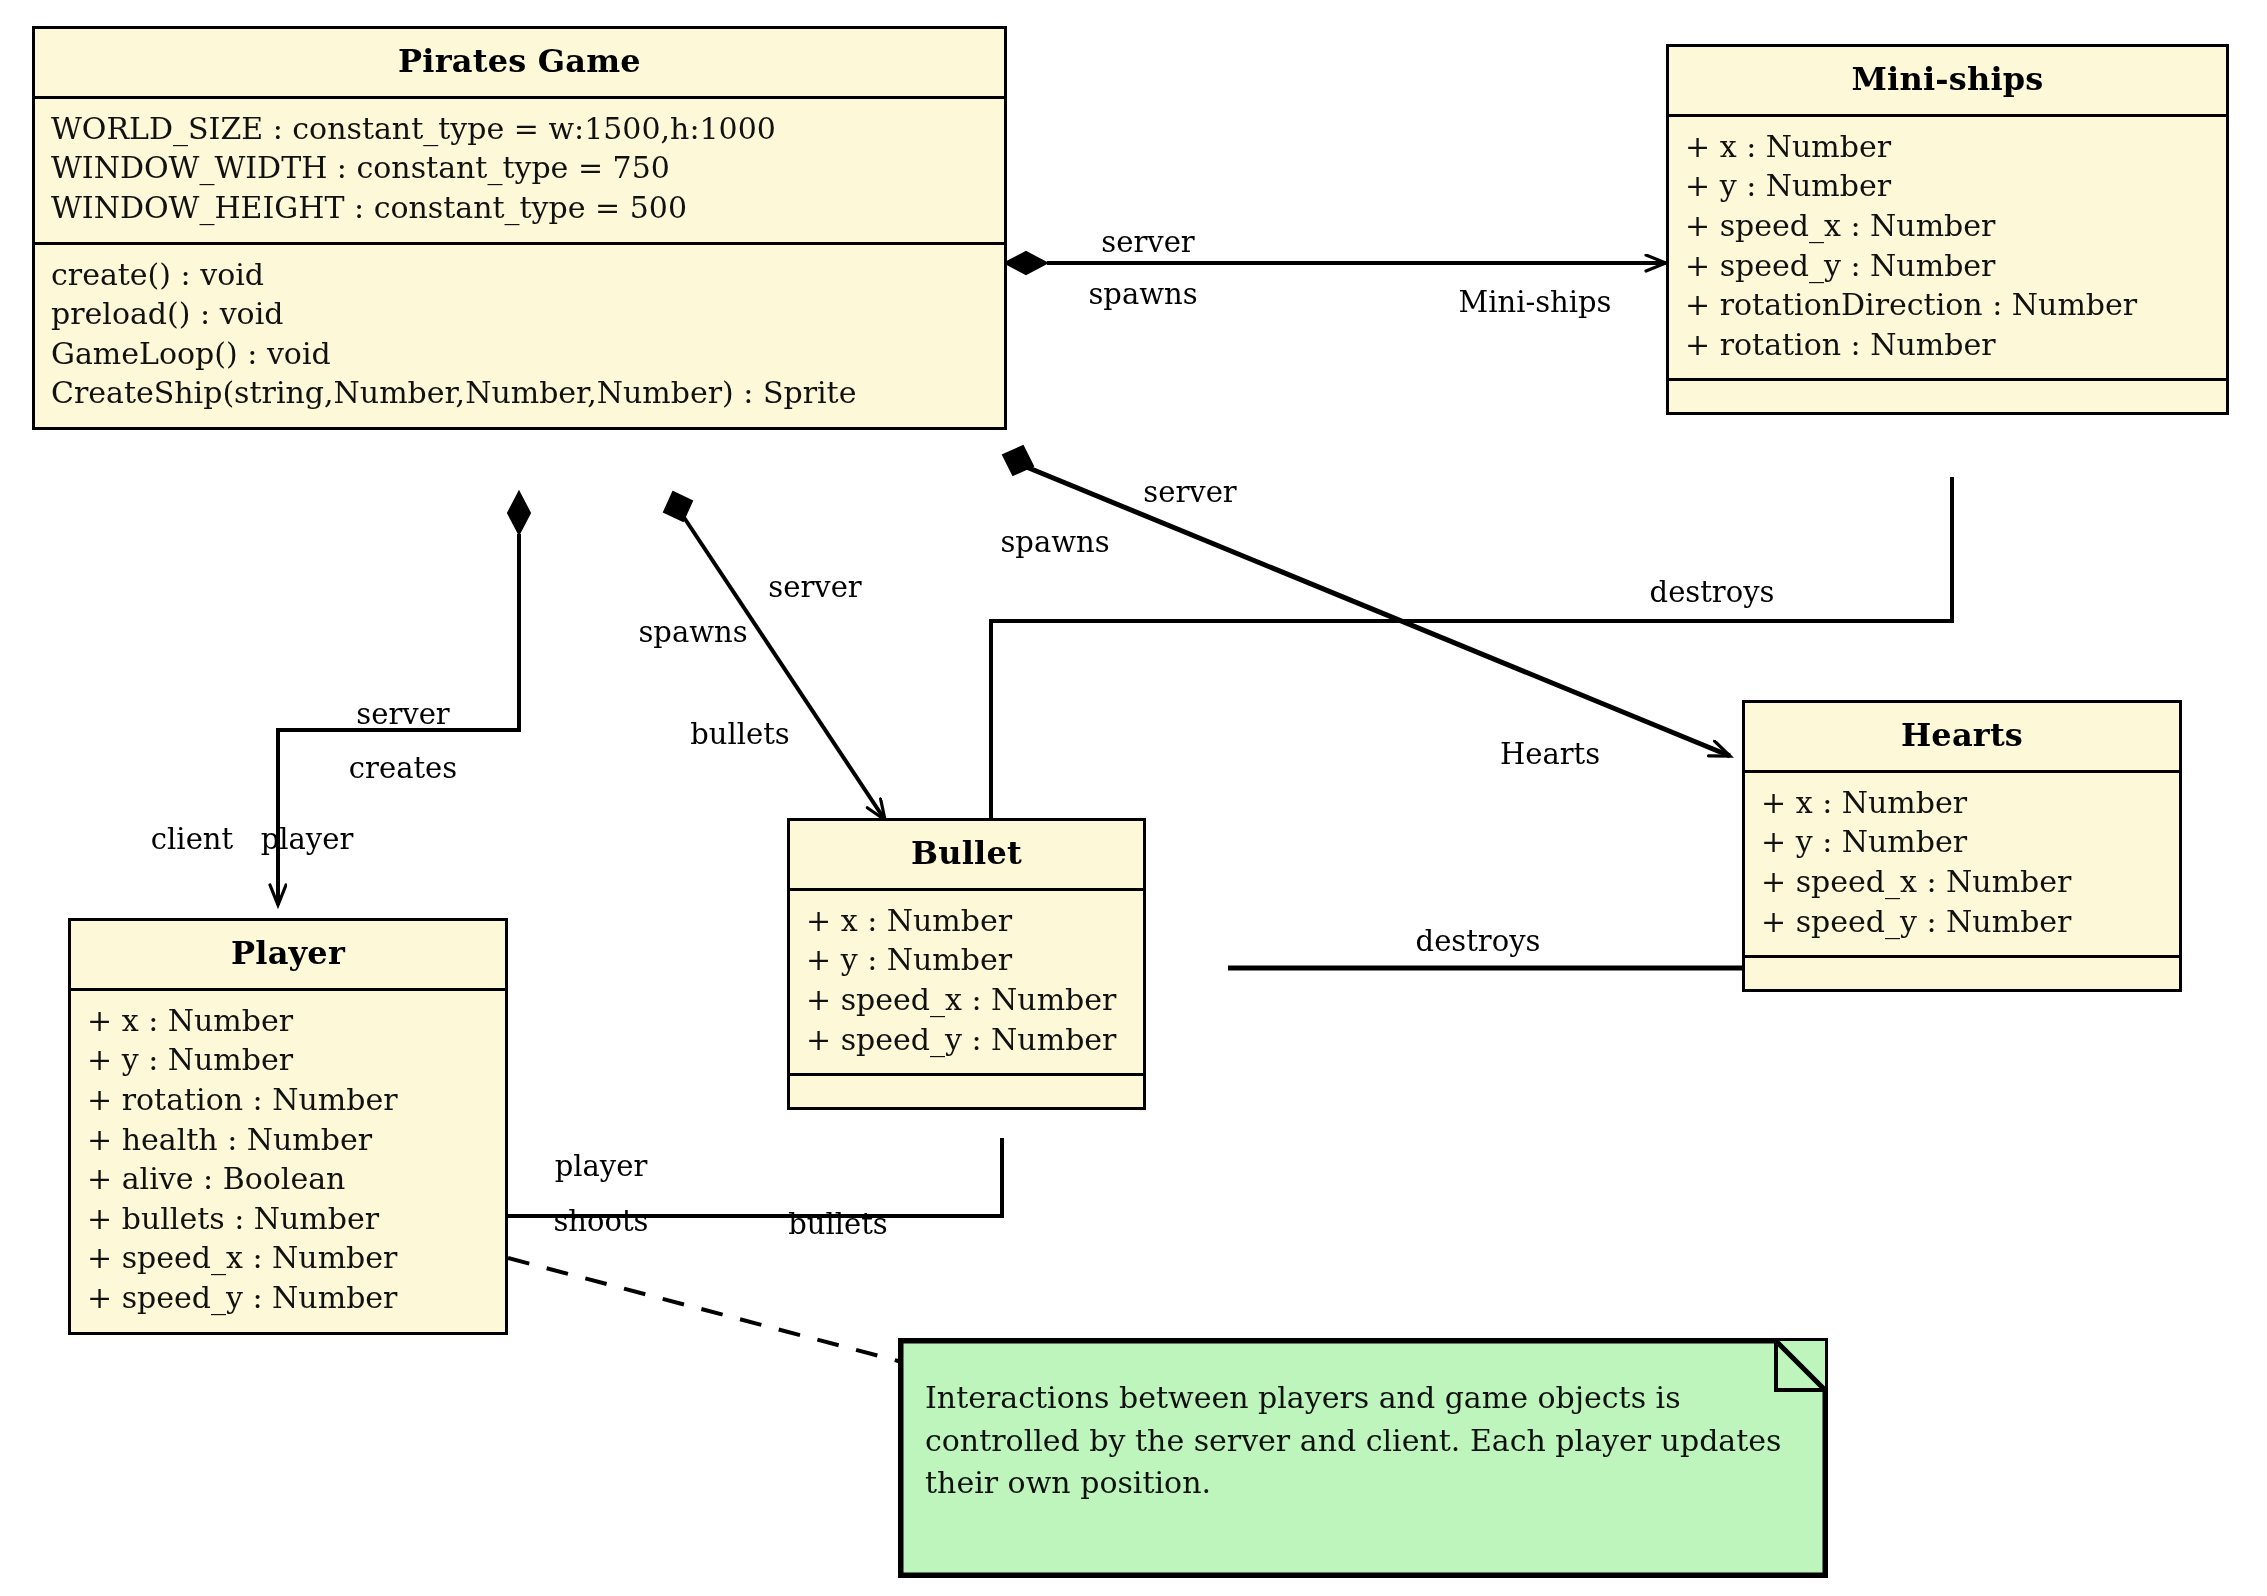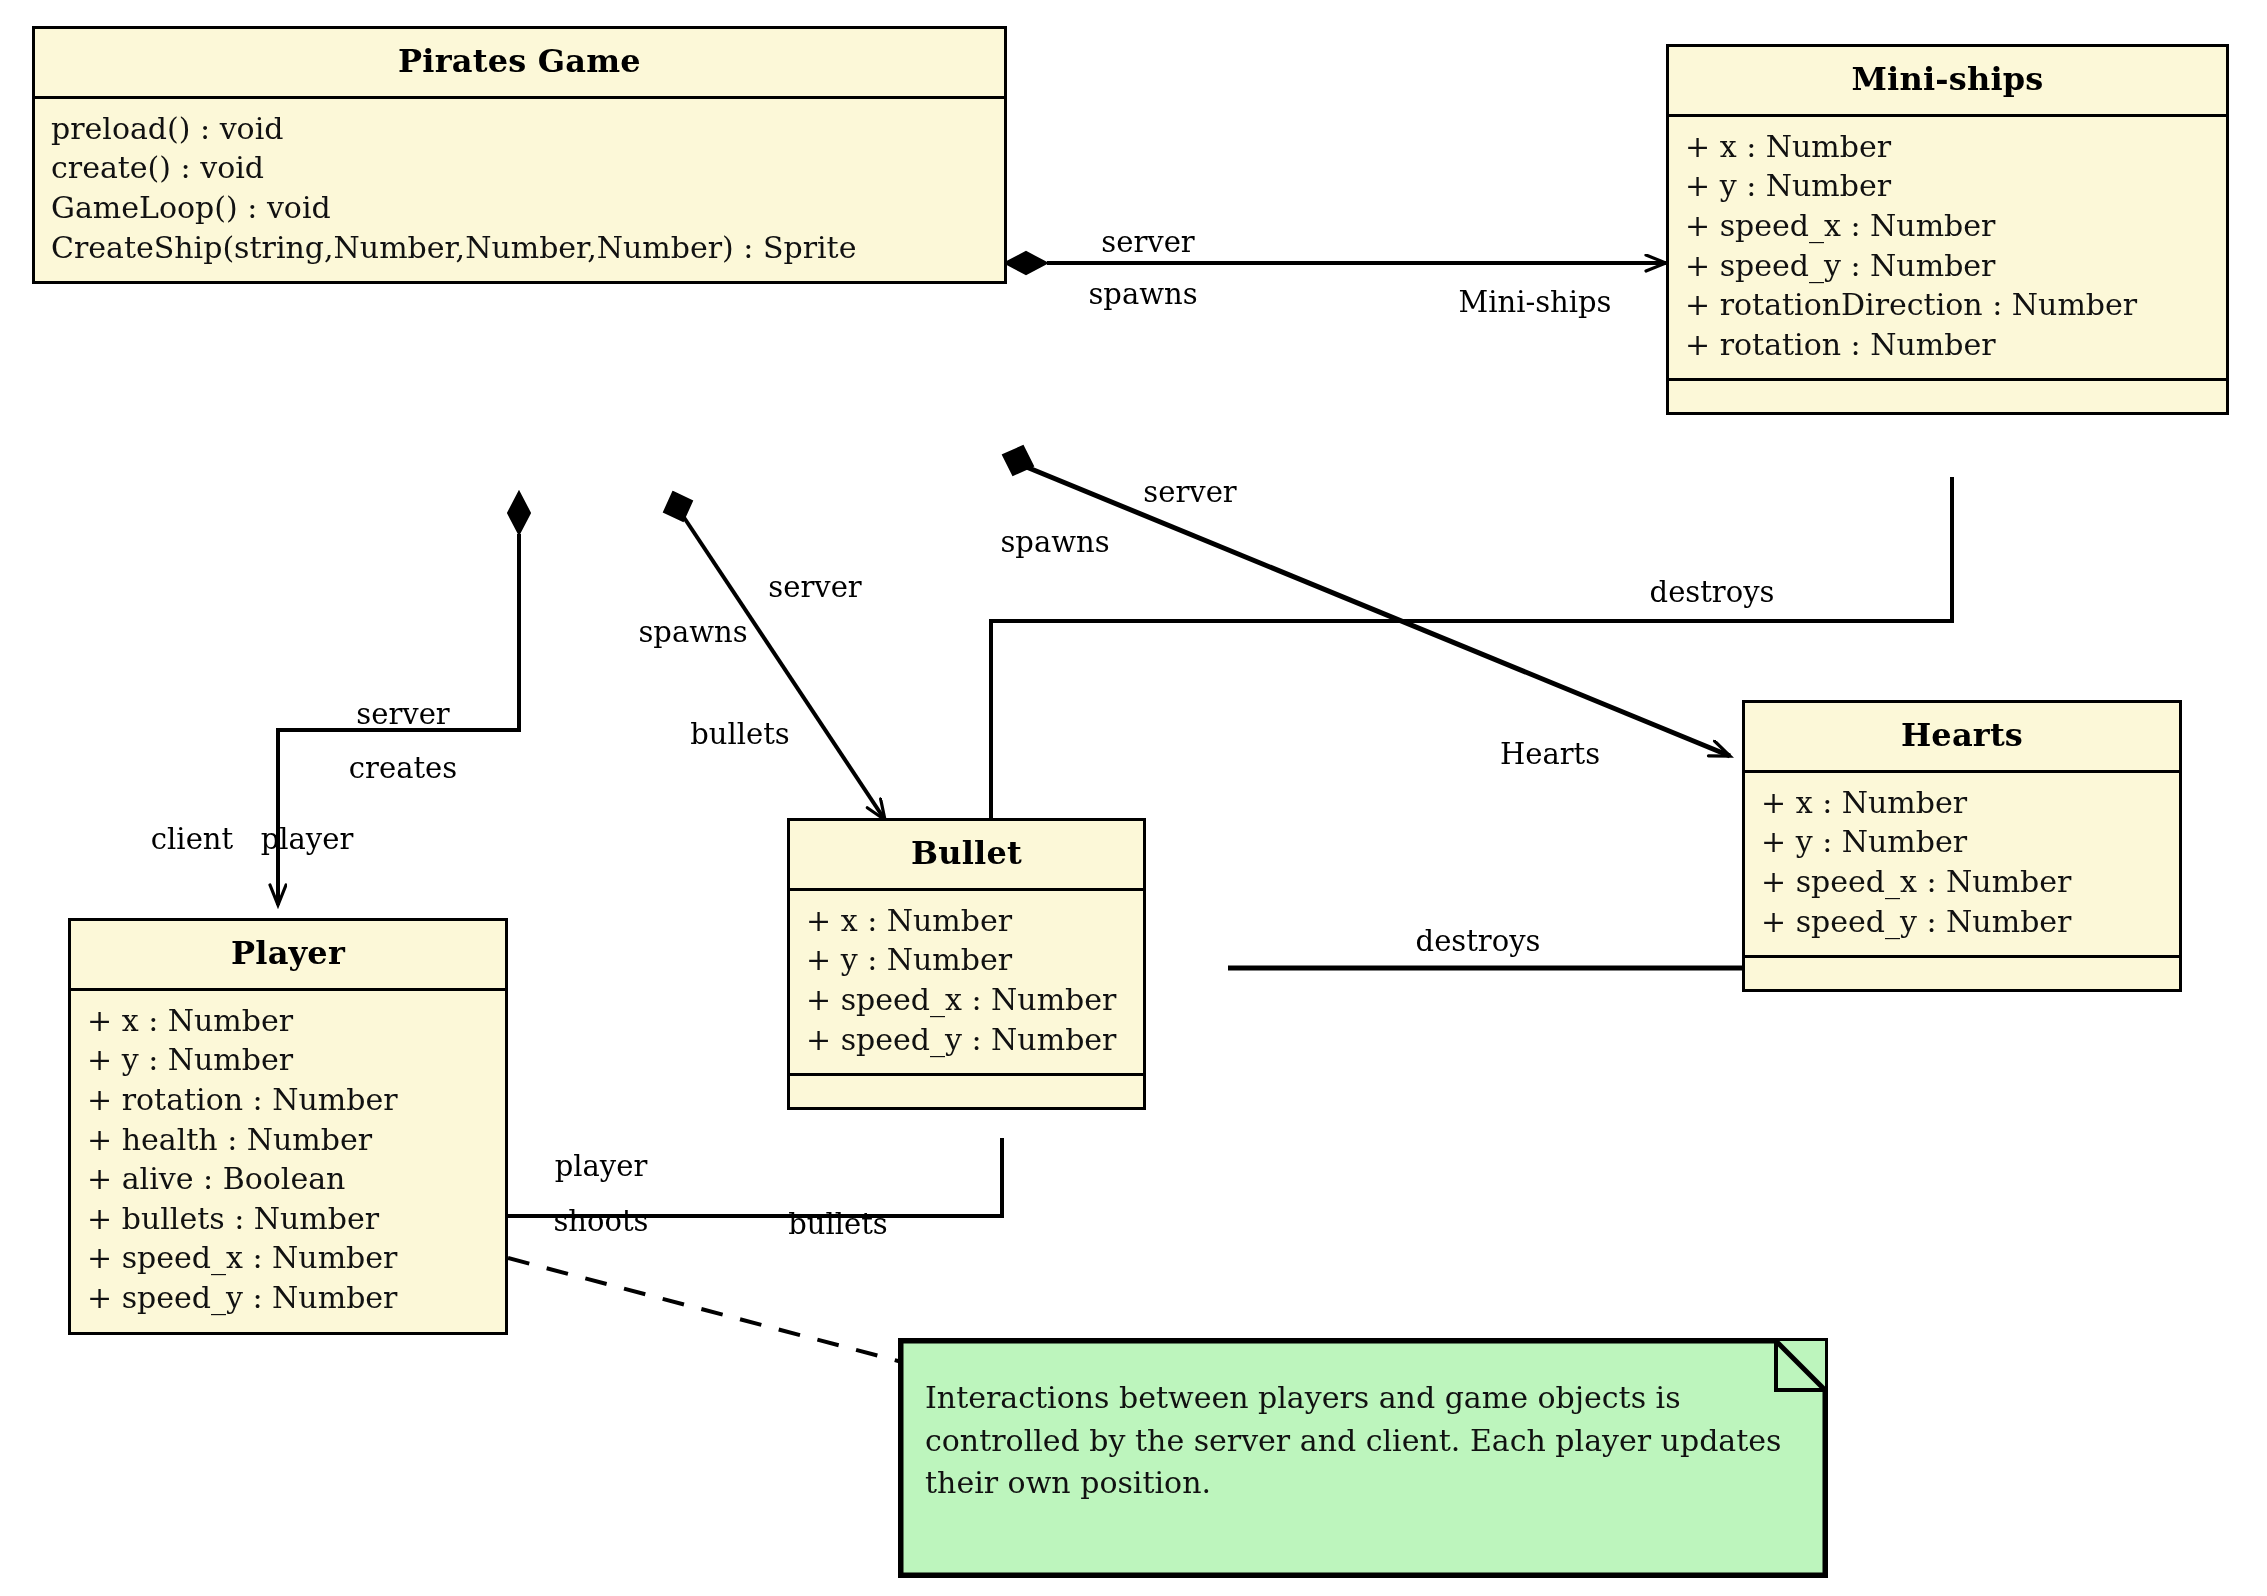--- a/index.html
+++ b/index.html
@@ -130,22 +130,27 @@
     </g>
 
     <g>
       <line x1="508" y1="1258" x2="902" y2="1362" stroke="#000" stroke-width="4" stroke-dasharray="22 18"></line>
     </g>
   </svg>
 
   <div class="uml-class" id="cls-pirates-game" style="left:32px; top:26px; width:975px;">
     <div class="class-name">Pirates Game</div>
     <div class="compartment divider">
+      <div class="member">WORLD_SIZE : constant_type = w:1500,h:1000</div>
+      <div class="member">WINDOW_WIDTH : constant_type = 750</div>
+      <div class="member">WINDOW_HEIGHT : constant_type = 500</div>
+    </div>
+    <div class="compartment divider">
+      <div class="member">create() : void</div>
       <div class="member">preload() : void</div>
-      <div class="member">create() : void</div>
       <div class="member">GameLoop() : void</div>
       <div class="member">CreateShip(string,Number,Number,Number) : Sprite</div>
     </div>
   </div>
 
   <div class="uml-class" id="cls-mini-ships" style="left:1666px; top:44px; width:563px;">
     <div class="class-name">Mini-ships</div>
     <div class="compartment divider">
       <div class="member">+ x : Number</div>
       <div class="member">+ y : Number</div>

